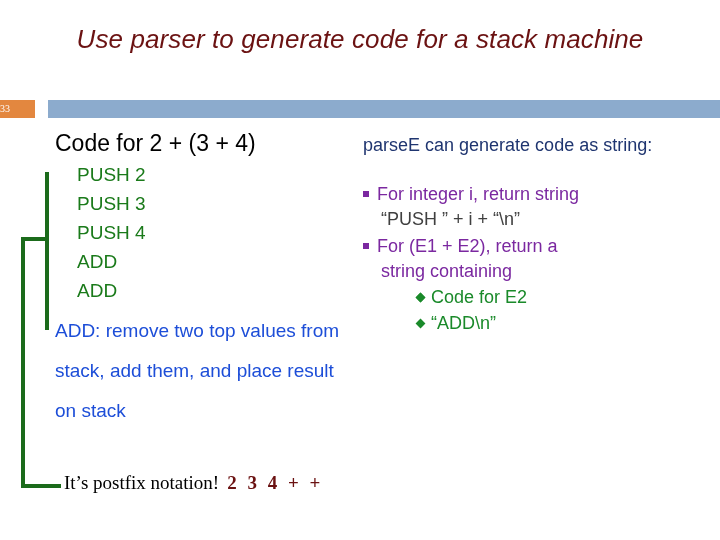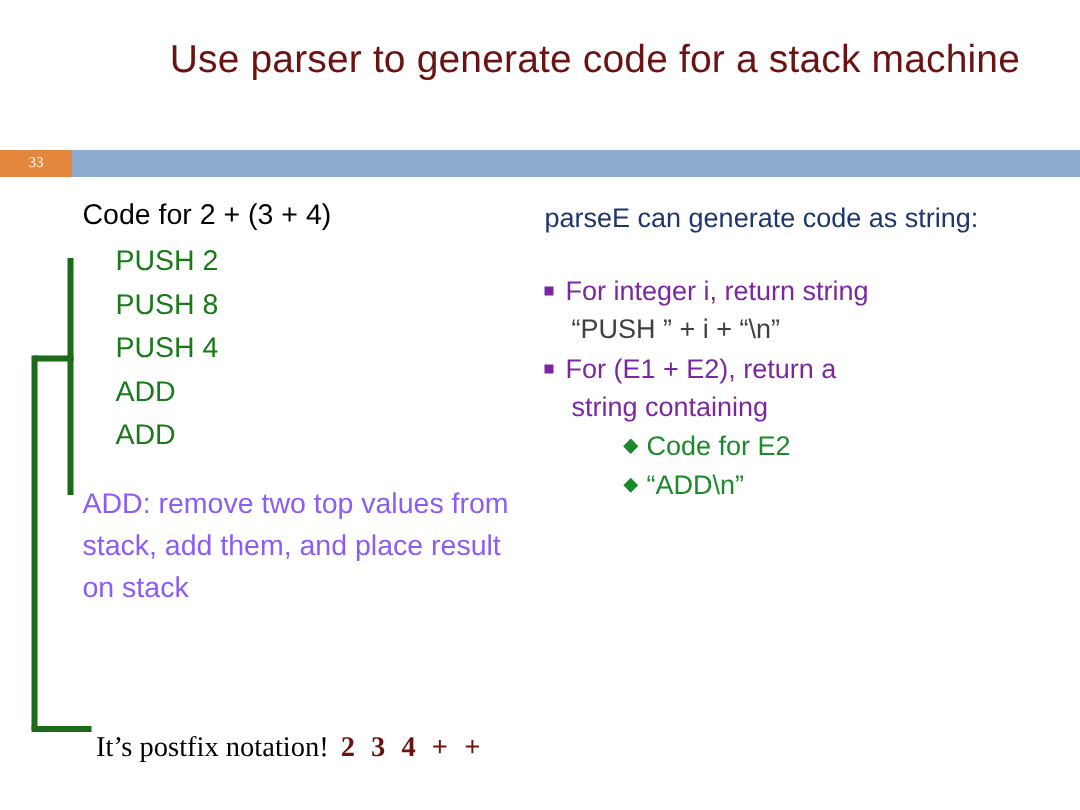--- a/index.html
+++ b/index.html
@@ -22,82 +22,82 @@
     height: 540px;
     background: #ffffff;
   }
 
   
   .slide-title {
     position: absolute;
     left: 40px;
     top: 22px;
     width: 640px;
-    text-align: right;
+    text-align: center;
     color: #6b1212;
     font-size: 26px;
     line-height: 34px;
     font-family: "Liberation Sans", sans-serif;
     font-weight: 400;
     letter-spacing: 0.1px;
+    font-style: italic;
   }
 
   
   .header-bar {
     position: absolute;
     left: 48px;
     top: 100px;
     width: 672px;
     height: 18px;
     background: #8cabcd;
   }
   .page-badge {
     position: absolute;
     left: 0px;
     top: 100px;
-    width: 48px;
+    width: 35px;
     height: 18px;
     background: #e3873f;
     color: #ffffff;
     font-size: 10px;
     line-height: 18px;
-    text-align: center;
     font-weight: normal;
     font-family: "Liberation Serif", serif;
   }
 
   
   .left-col {
     position: absolute;
     left: 55px;
     top: 131px;
     width: 300px;
   }
   .code-heading {
     color: #000000;
-    font-size: 19px;
+    font-size: 23px;
     line-height: 25px;
     margin: 0 0 4px 0;
   }
   .code-list {
     margin: 0;
     padding: 0;
     list-style: none;
   }
   .code-list li {
     color: #1a7a1a;
     font-size: 19px;
     line-height: 29px;
     padding-left: 22px;
   }
   .add-desc {
-    margin-top: 18px;
-    color: #8b5cf6;
+    margin-top: 6px;
+    color: #1d4ed8;
     font-size: 19px;
-    line-height: 28px;
+    line-height: 40px;
     width: 290px;
   }
 
   
   .bracket-svg {
     position: absolute;
     left: 0;
     top: 0;
     width: 720px;
     height: 540px;
@@ -106,21 +106,20 @@
 
   
   .postfix-line {
     position: absolute;
     left: 64px;
     top: 472px;
     font-family: "Liberation Serif", serif;
     font-size: 19px;
     color: #000000;
     white-space: nowrap;
-    margin-top: 16px;
   }
   .postfix-tokens {
     color: #6b1212;
     font-weight: bold;
     letter-spacing: 3px;
     margin-left: 8px;
   }
 
   
   .right-col {
@@ -206,21 +205,21 @@
     <line x1="23" y1="237" x2="23" y2="486" stroke="#1b6b1b" stroke-width="4"></line>
 
     <line x1="21" y1="486" x2="61" y2="486" stroke="#1b6b1b" stroke-width="4"></line>
   </svg>
 
   <div class="left-col">
     <div class="code-heading">Code for 2 + (3 + 4)</div>
 
     <ul class="code-list">
       <li>PUSH 2</li>
-      <li>PUSH 8</li>
+      <li>PUSH 3</li>
       <li>PUSH 4</li>
       <li>ADD</li>
       <li>ADD</li>
     </ul>
 
     <div class="add-desc">ADD: remove two top values from stack, add them, and place result on stack</div>
   </div>
 
   <div class="postfix-line">
     <span>It’s postfix notation!</span><span class="postfix-tokens">2  3  4  +  +</span>

